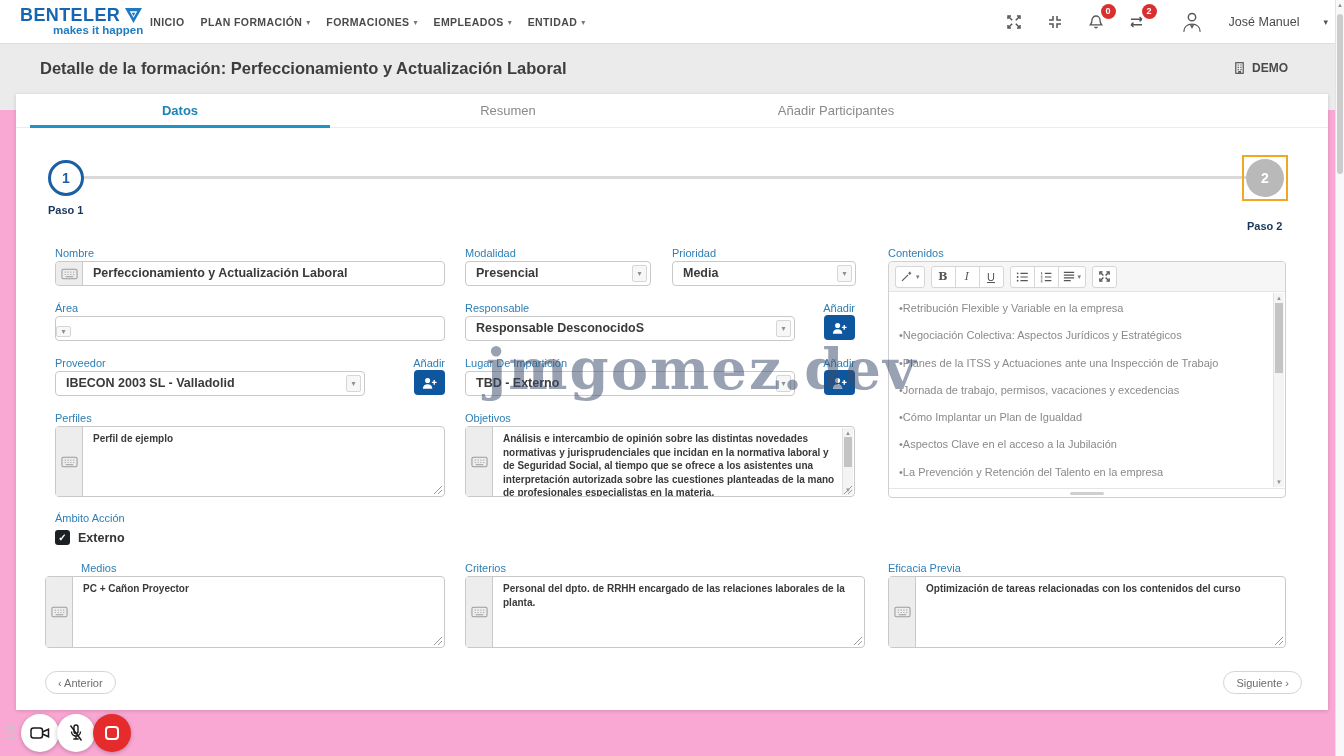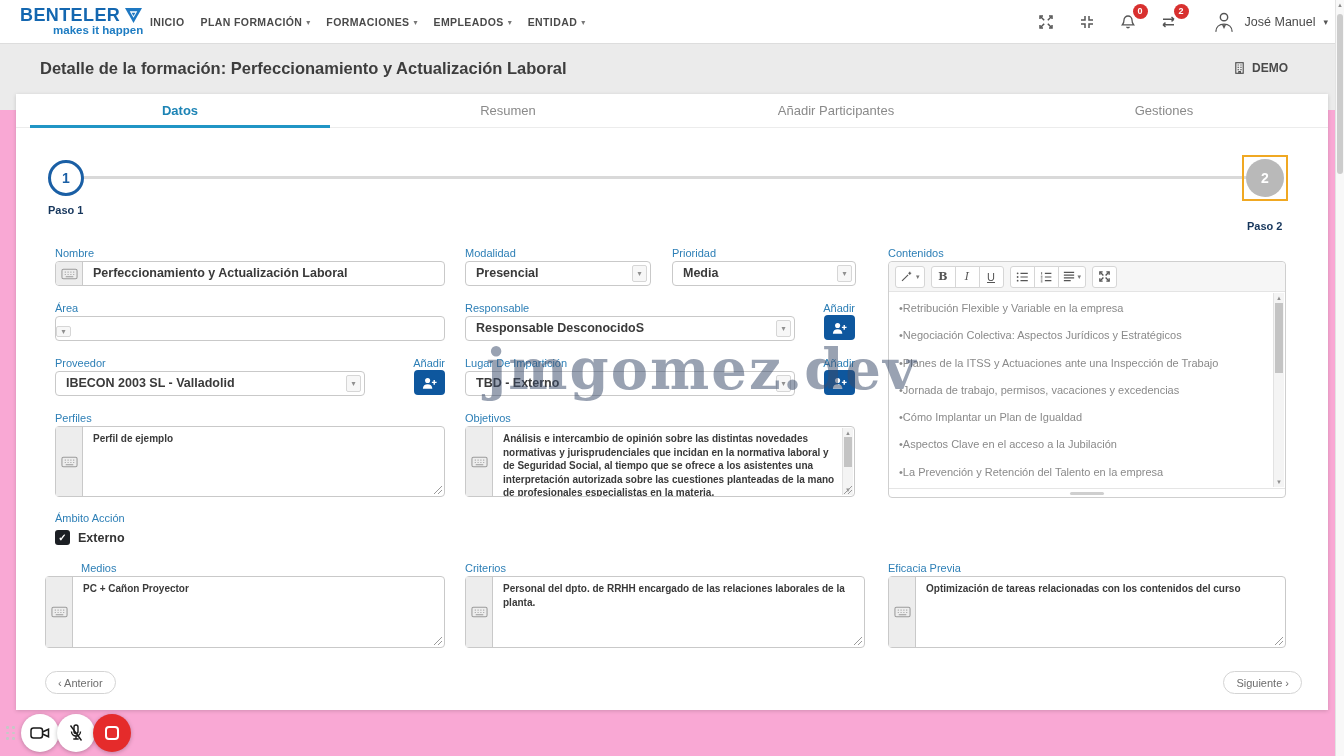--- a/index.html
+++ b/index.html
@@ -19,21 +19,21 @@
   .menu { position:absolute; left:150px; top:0; height:44px; display:flex; align-items:center; gap:16px; }
   .menu-item { display:flex; align-items:center; gap:4px; cursor:pointer; }
   .menu-label { font-size:10.5px; font-weight:700; color:#4a4a4a; letter-spacing:.4px; }
   .mcaret { font-size:8px; color:#777; }
   .nav-right { position:absolute; right:16px; top:0; height:44px; display:flex; align-items:center; gap:15px; }
   .nav-icon { position:relative; width:26px; height:26px; background:none; border:none; display:flex;
     align-items:center; justify-content:center; cursor:pointer; }
   .badge { position:absolute; top:-5px; right:-7px; min-width:15px; height:15px; padding:0 3px;
     background:#d8302f; color:#fff; font-size:9px; font-weight:700; border-radius:8px;
     line-height:15px; text-align:center; }
-  .user-chip { display:flex; align-items:center; gap:8px; margin-left:14px; cursor:pointer; }
+  .user-chip { display:flex; align-items:center; gap:24px; margin-left:14px; cursor:pointer; }
   .user-name { font-size:12.5px; color:#4a4a4a; }
   .ucaret { font-size:9px; color:#555; }
 
   
   .titlebar { position:absolute; left:0; top:44px; width:1344px; height:66px; background:#ebebeb; }
   .page-title { position:absolute; left:40px; top:15px; font-size:16.5px; font-weight:700; color:#3d3d3d; }
   .demo-chip { position:absolute; right:56px; top:17px; display:flex; align-items:flex-end; gap:6px; }
   .demo-label { font-size:12px; font-weight:700; color:#4a4a4a; }
 
   
@@ -251,21 +251,20 @@
       <span class="demo-label">DEMO</span>
     </div>
   </div>
 
   <div class="card">
 
     <div class="tabs">
       <div class="tab active">Datos</div>
       <div class="tab">Resumen</div>
       <div class="tab">Añadir Participantes</div>
-      <div class="tab">Gestiones</div>
     </div>
 
     <div class="step-line"></div>
     <div class="step-circle1">1</div>
     <div class="step2-box">
       <div class="step-circle2">2</div>
     </div>
     <div class="step-label" id="paso1-label">Paso 1</div>
     <div class="step-label" id="paso2-label">Paso 2</div>
 

